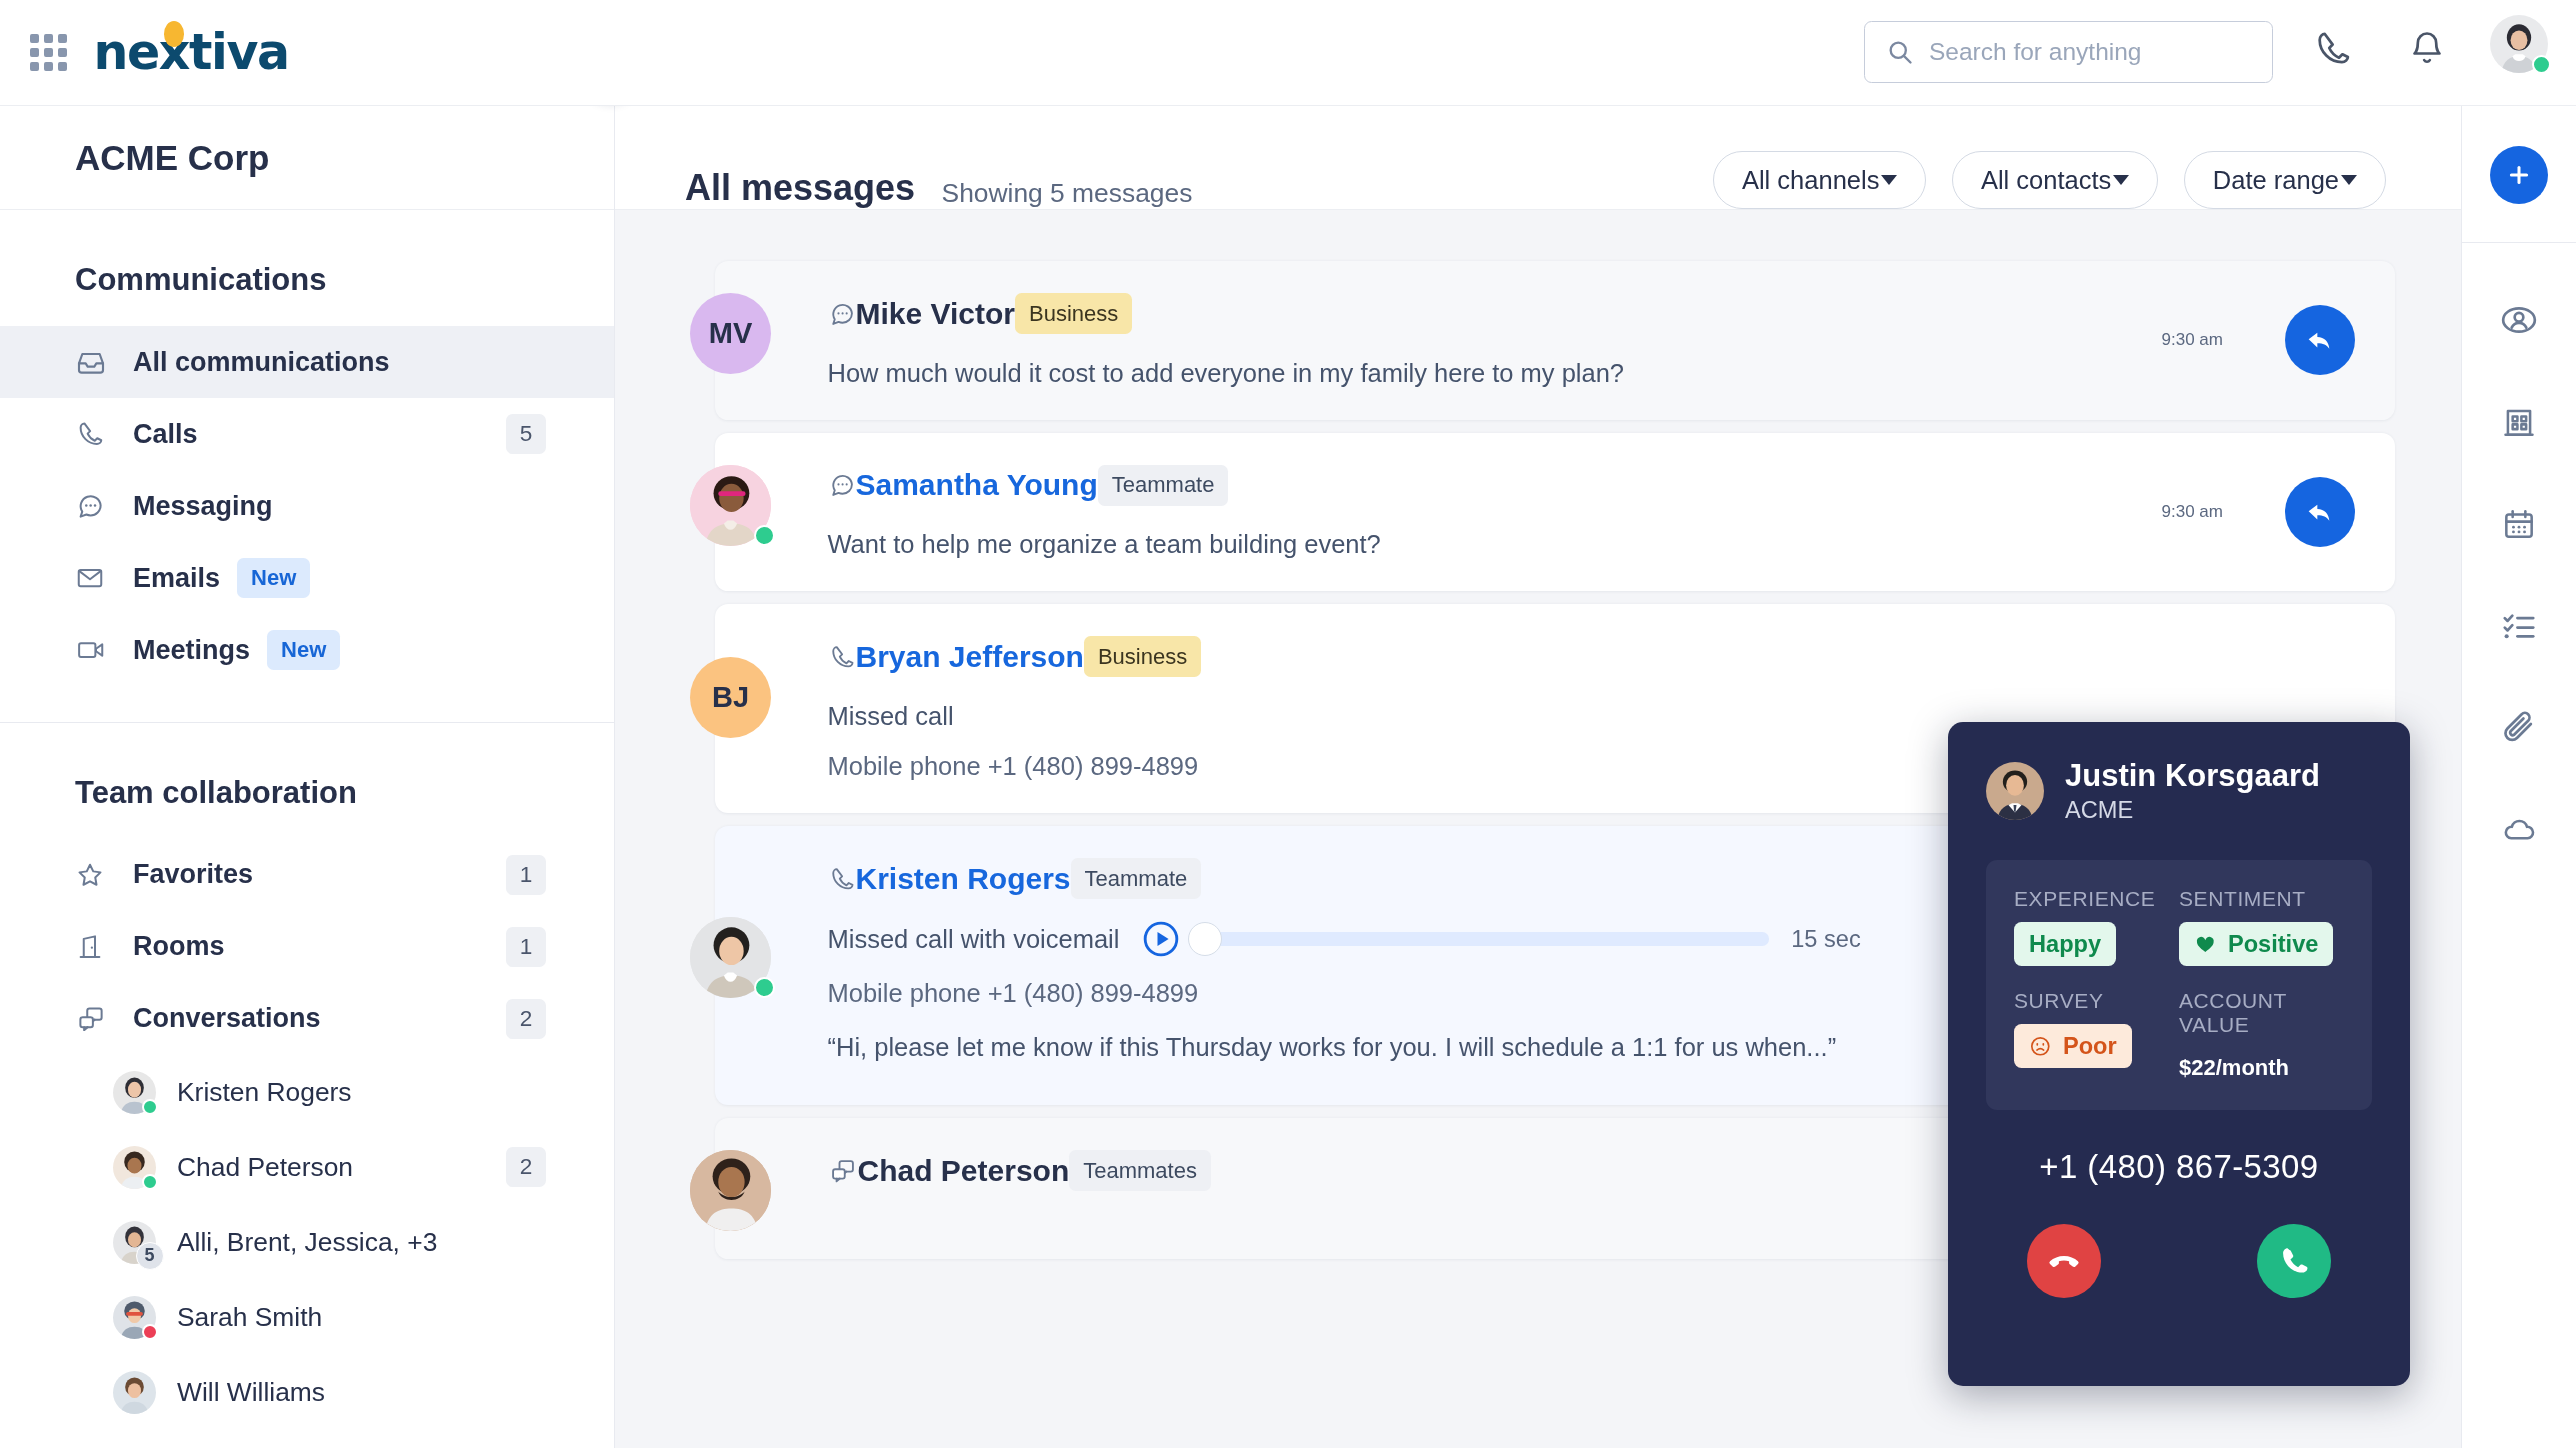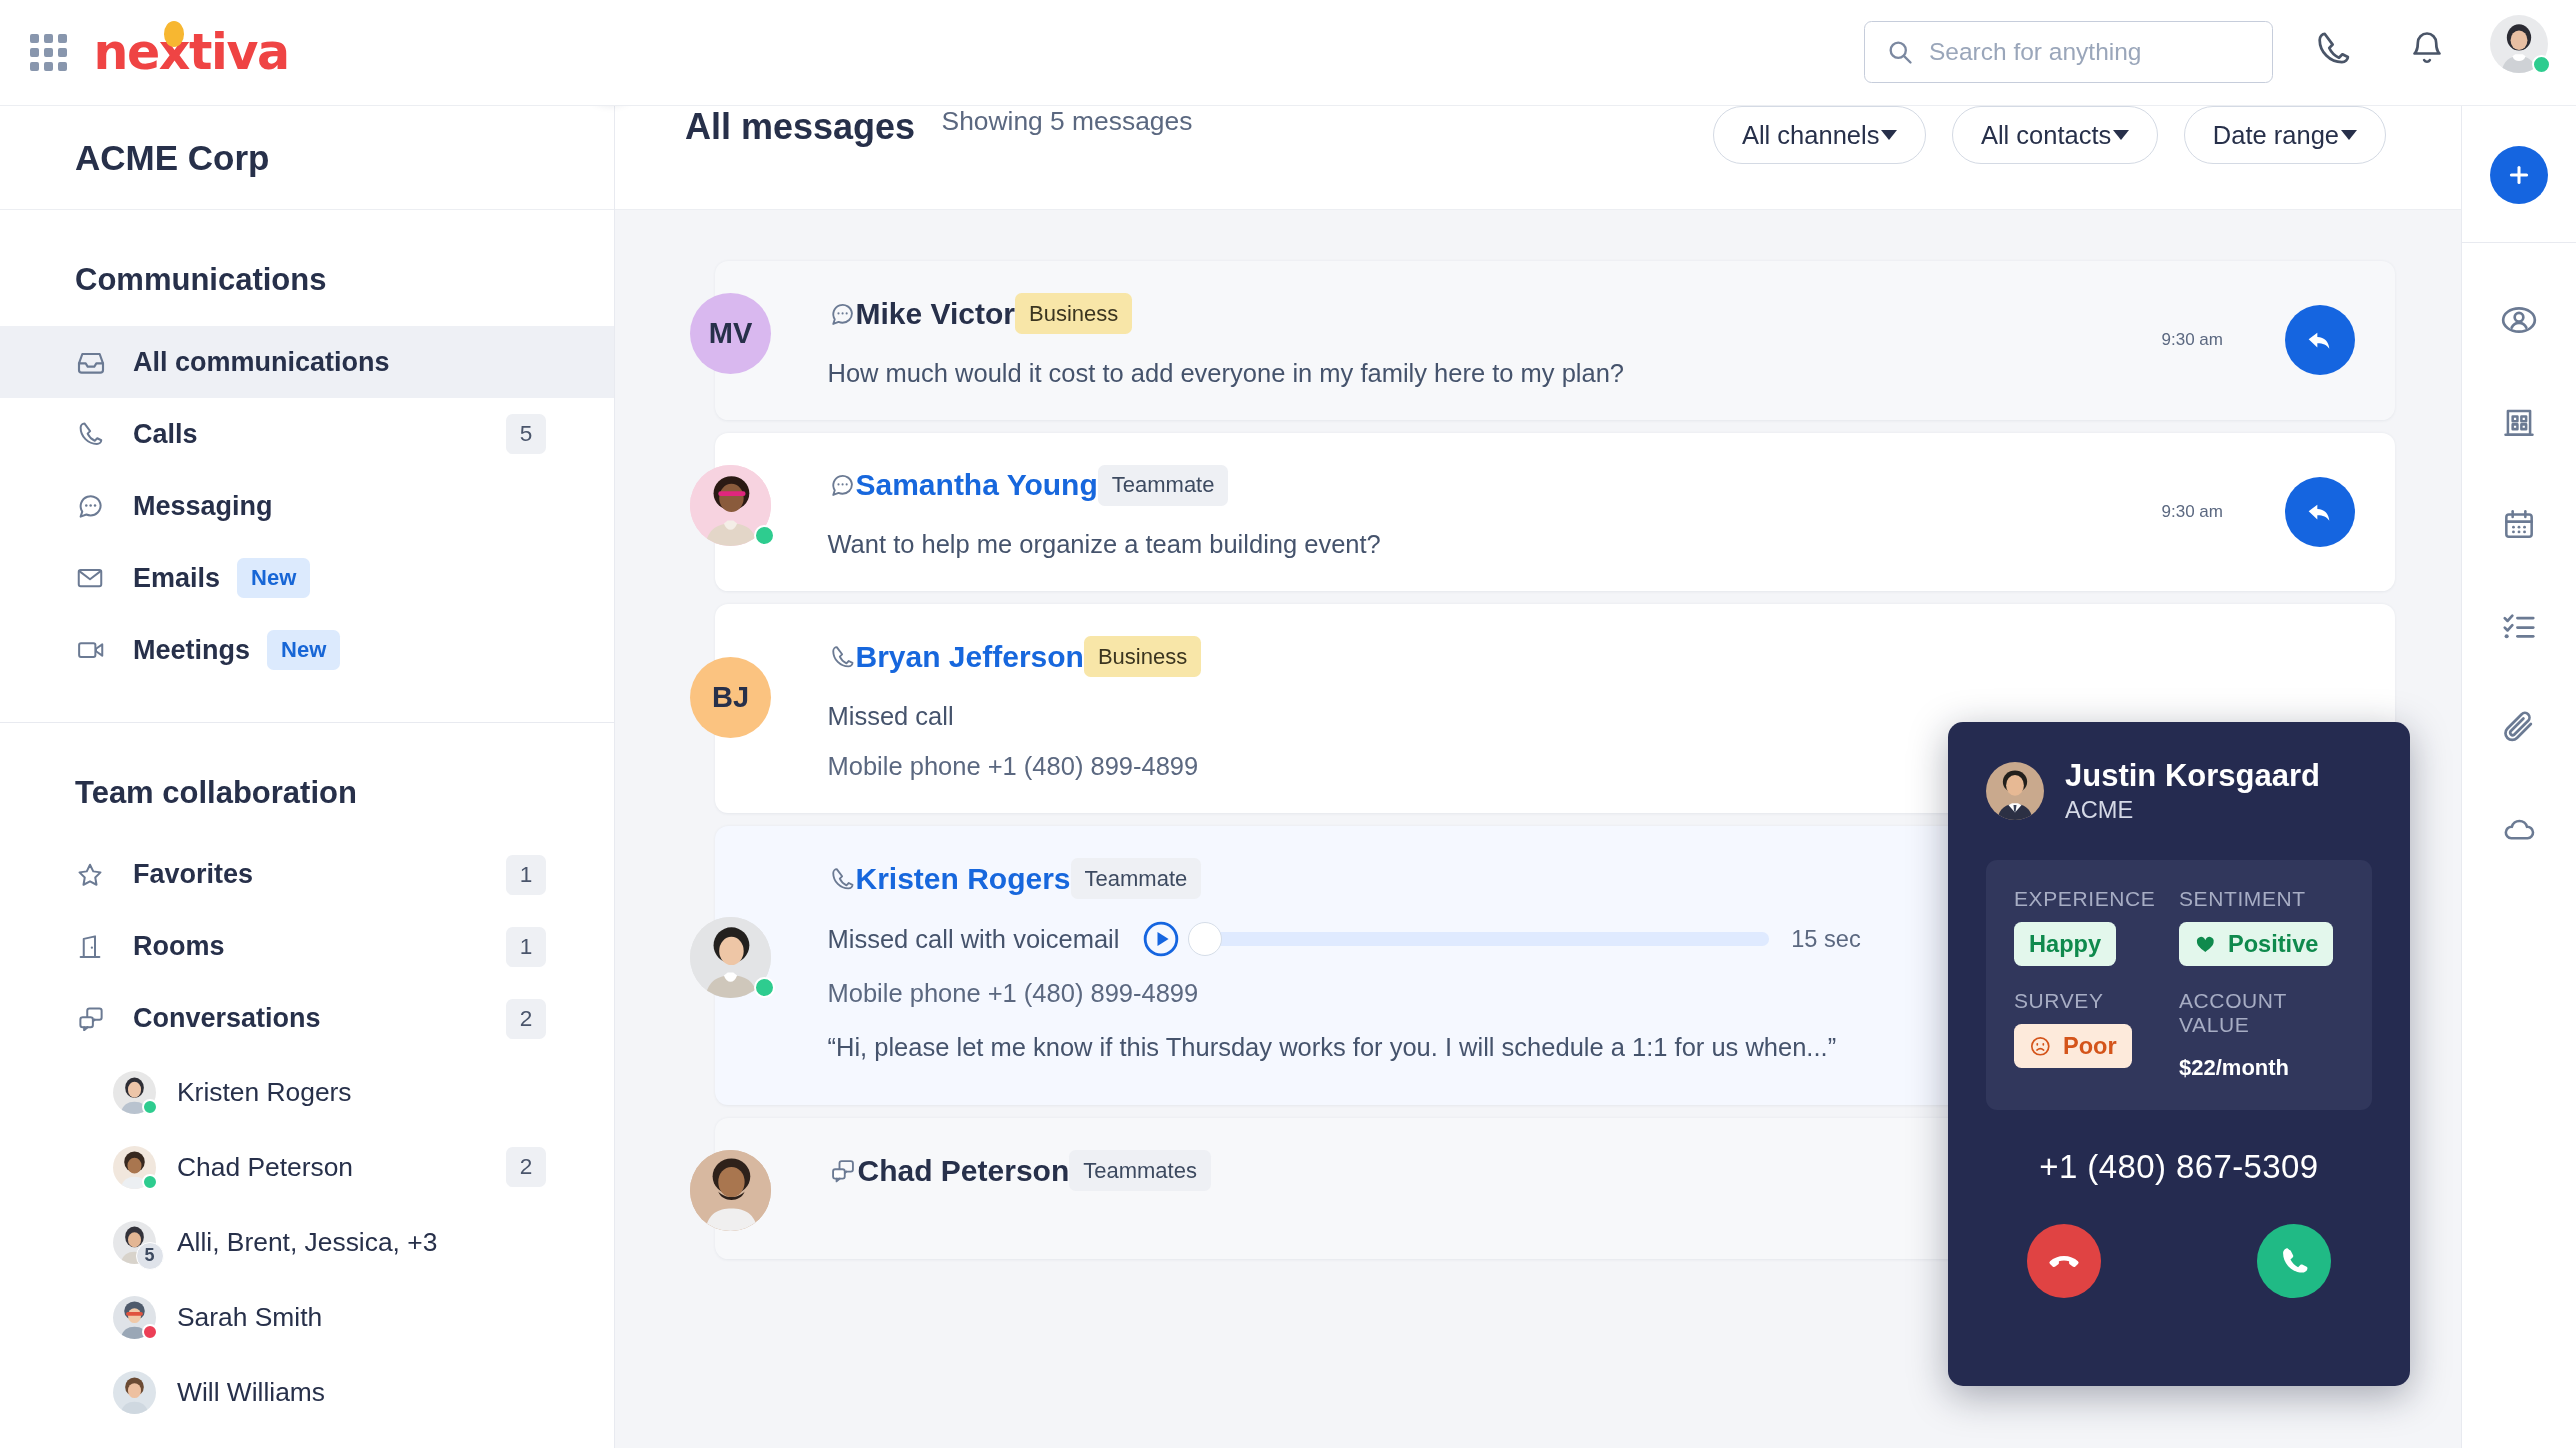--- a/index.html
+++ b/index.html
@@ -15,21 +15,21 @@
   .topbar {
     position: absolute; top: 0; left: 0; width: 2576px; height: 106px;
     background: #ffffff; display: flex; align-items: center;
     border-bottom: 0.9px solid #eceef2; z-index: 40;
   }
   .grid-icon { margin-left: 28px; width: 41px; height: 41px; display: grid;
     grid-template-columns: repeat(3, 9.4px); grid-template-rows: repeat(3, 9.4px);
     gap: 4.7px; align-content: center; justify-content: center; cursor: pointer; }
   .grid-icon i { background: #8896ad; border-radius: 1.9px; display: block; width: 9.4px; height: 9.4px; }
   .brand { margin-left: 24.5px; position: relative; display: flex; align-items: center; }
-  .brand-text { font-size: 49px; font-weight: 700; color: #ef4444; letter-spacing: -1.4px;
+  .brand-text { font-size: 49px; font-weight: 700; color: #0c4a6e; letter-spacing: -1.4px;
     font-family: "DejaVu Sans", sans-serif; }
   .brand-dot { position: absolute; left: 70px; top: -2.8px; width: 20px; height: 25.5px;
     background: #f7b731; border-radius: 50%; }
 
   .search-wrap { position: absolute; left: 1864px; top: 21px; width: 409px; height: 62px;
     border: 0.9px solid #c6cddb; border-radius: 7.5px; display: flex; align-items: center;
     background: #fff; cursor: text; }
   .search-wrap svg { margin-left: 21px; }
   .search-input { border: none; outline: none; font-size: 24.5px; color: #3d4a60;
     margin-left: 15px; width: 302px; font-family: "Liberation Sans", sans-serif; background: transparent; }
@@ -76,21 +76,21 @@
   .sb-sub-dot { position: absolute; right: -1.9px; bottom: -0.9px; width: 16px; height: 16px;
     border-radius: 50%; border: 2.8px solid #fff; }
   .sb-sub-badge { position: absolute; right: -7.5px; bottom: -5.7px; width: 28px; height: 28px;
     border-radius: 50%; background: #dfe3ea; color: #3d4a60; font-size: 18px; font-weight: 700;
     display: flex; align-items: center; justify-content: center; border: 1.9px solid #fff; }
   .sb-sub-label { font-size: 26.4px; color: #27304a; margin-left: 21px; white-space: nowrap; }
 
   
   .main { position: absolute; top: 106px; left: 615px; width: 1846px; height: 1343px;
     background: #f4f5f8; overflow: hidden; }
-  .main-head { height: 104px; background: #fff; display: flex; align-items: flex-start;
+  .main-head { height: 104px; background: #fff; display: flex; align-items: flex-end;
     border-bottom: 0.9px solid #eceef2; position: relative; }
   .main-title { font-size: 36px; font-weight: 700; color: #27304a; margin-left: 70px; }
   .main-sub { font-size: 26.4px; color: #5b6880; margin-left: 26.4px; }
   .filters { position: absolute; right: 75px; display: flex; gap: 25.5px; }
   .filter-btn { height: 58px; border: 0.9px solid #d4dae4; background: #fff; border-radius: 29px;
     display: flex; align-items: center; padding: 0 28px; font-size: 25.5px; color: #27304a;
     cursor: pointer; gap: 2px; white-space: nowrap; }
   .caret { width: 0; height: 0; border-left: 8.5px solid transparent; border-right: 8.5px solid transparent;
     border-top: 10.4px solid #27304a; }
 

